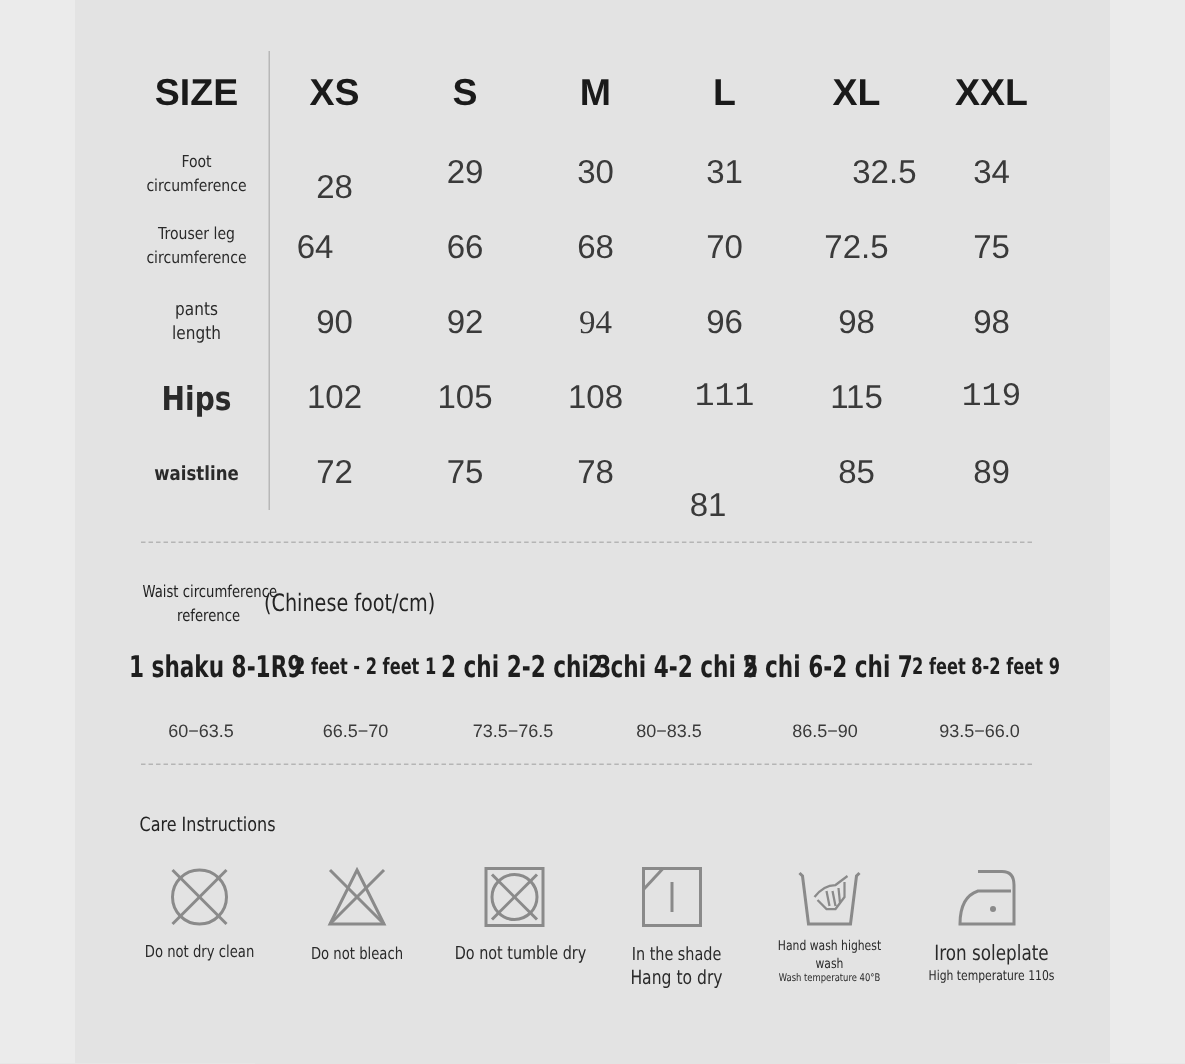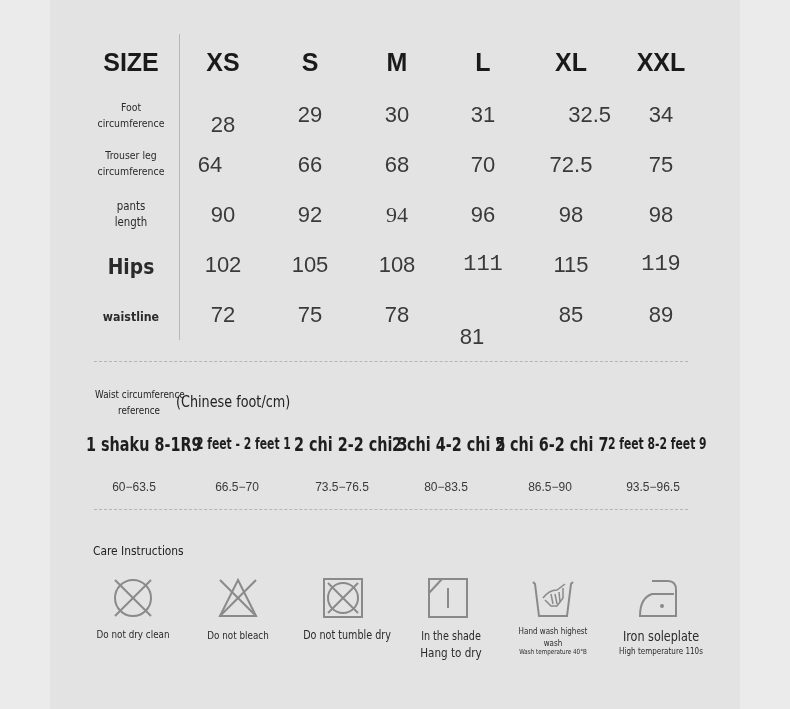--- a/index.html
+++ b/index.html
@@ -92,21 +92,21 @@
 <div class="wcn" style="left:294px; font-size:20px;">2 chi 2-2 chi 3</div>
 <div class="wcn" style="left:392px; font-size:20px;">2 chi 4-2 chi 5</div>
 <div class="wcn" style="left:495px; font-size:20px;">2 chi 6-2 chi 7</div>
 <div class="wcn" style="left:608px; font-size:15px; top:435px;">2 feet 8-2 feet 9</div>
 
 <div class="wcm" style="left:84px;">60−63.5</div>
 <div class="wcm" style="left:187px;">66.5−70</div>
 <div class="wcm" style="left:292px;">73.5−76.5</div>
 <div class="wcm" style="left:396px;">80−83.5</div>
 <div class="wcm" style="left:500px;">86.5−90</div>
-<div class="wcm" style="left:603px;">93.5−96.5</div>
+<div class="wcm" style="left:603px;">93.5−66.0</div>
 
 <div class="dash" style="top:509px;"></div>
 
 <div class="care-title">Care Instructions</div>
 
 <svg class="icon" style="left:111px;" viewBox="0 0 44 44">
   <circle cx="22" cy="22" r="18" fill="none" stroke="#8a8a8a" stroke-width="2"></circle>
   <line x1="4" y1="4" x2="40" y2="40" stroke="#8a8a8a" stroke-width="2"></line>
   <line x1="40" y1="4" x2="4" y2="40" stroke="#8a8a8a" stroke-width="2"></line>
 </svg>

